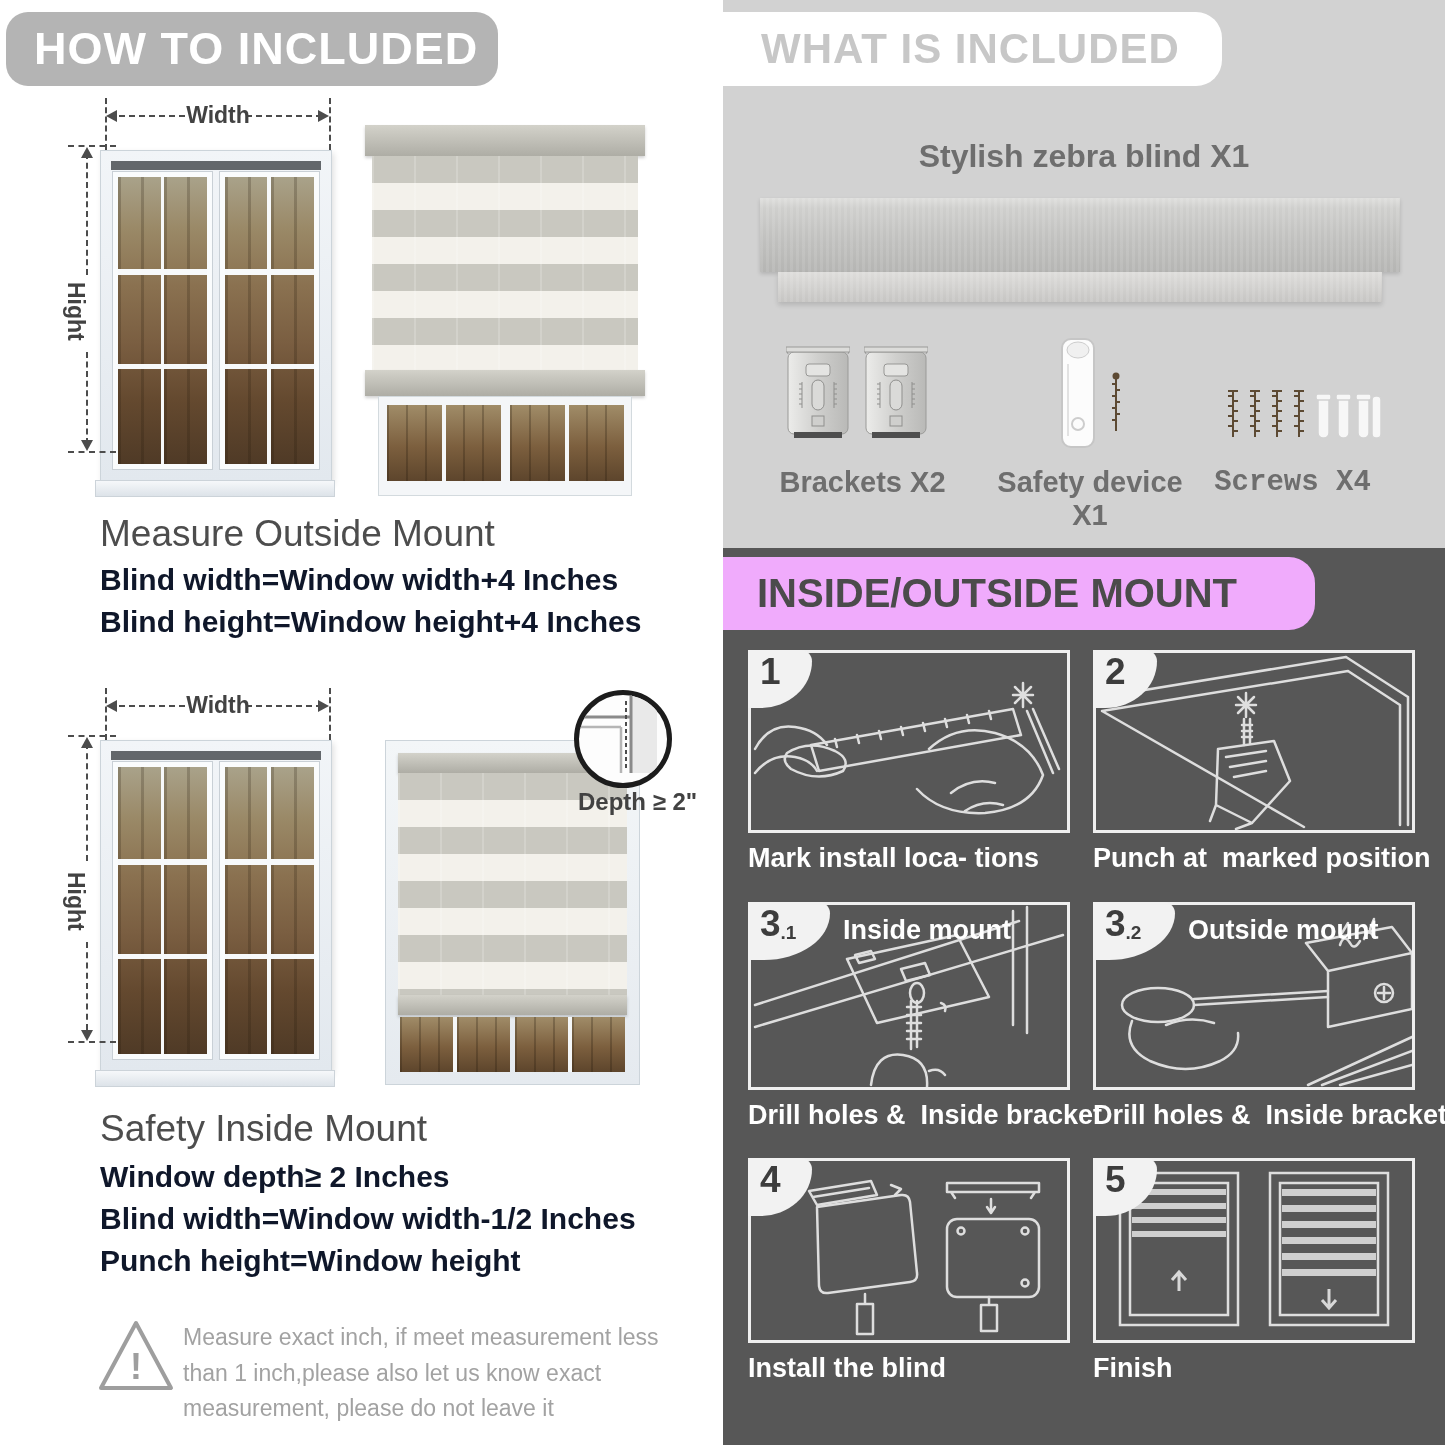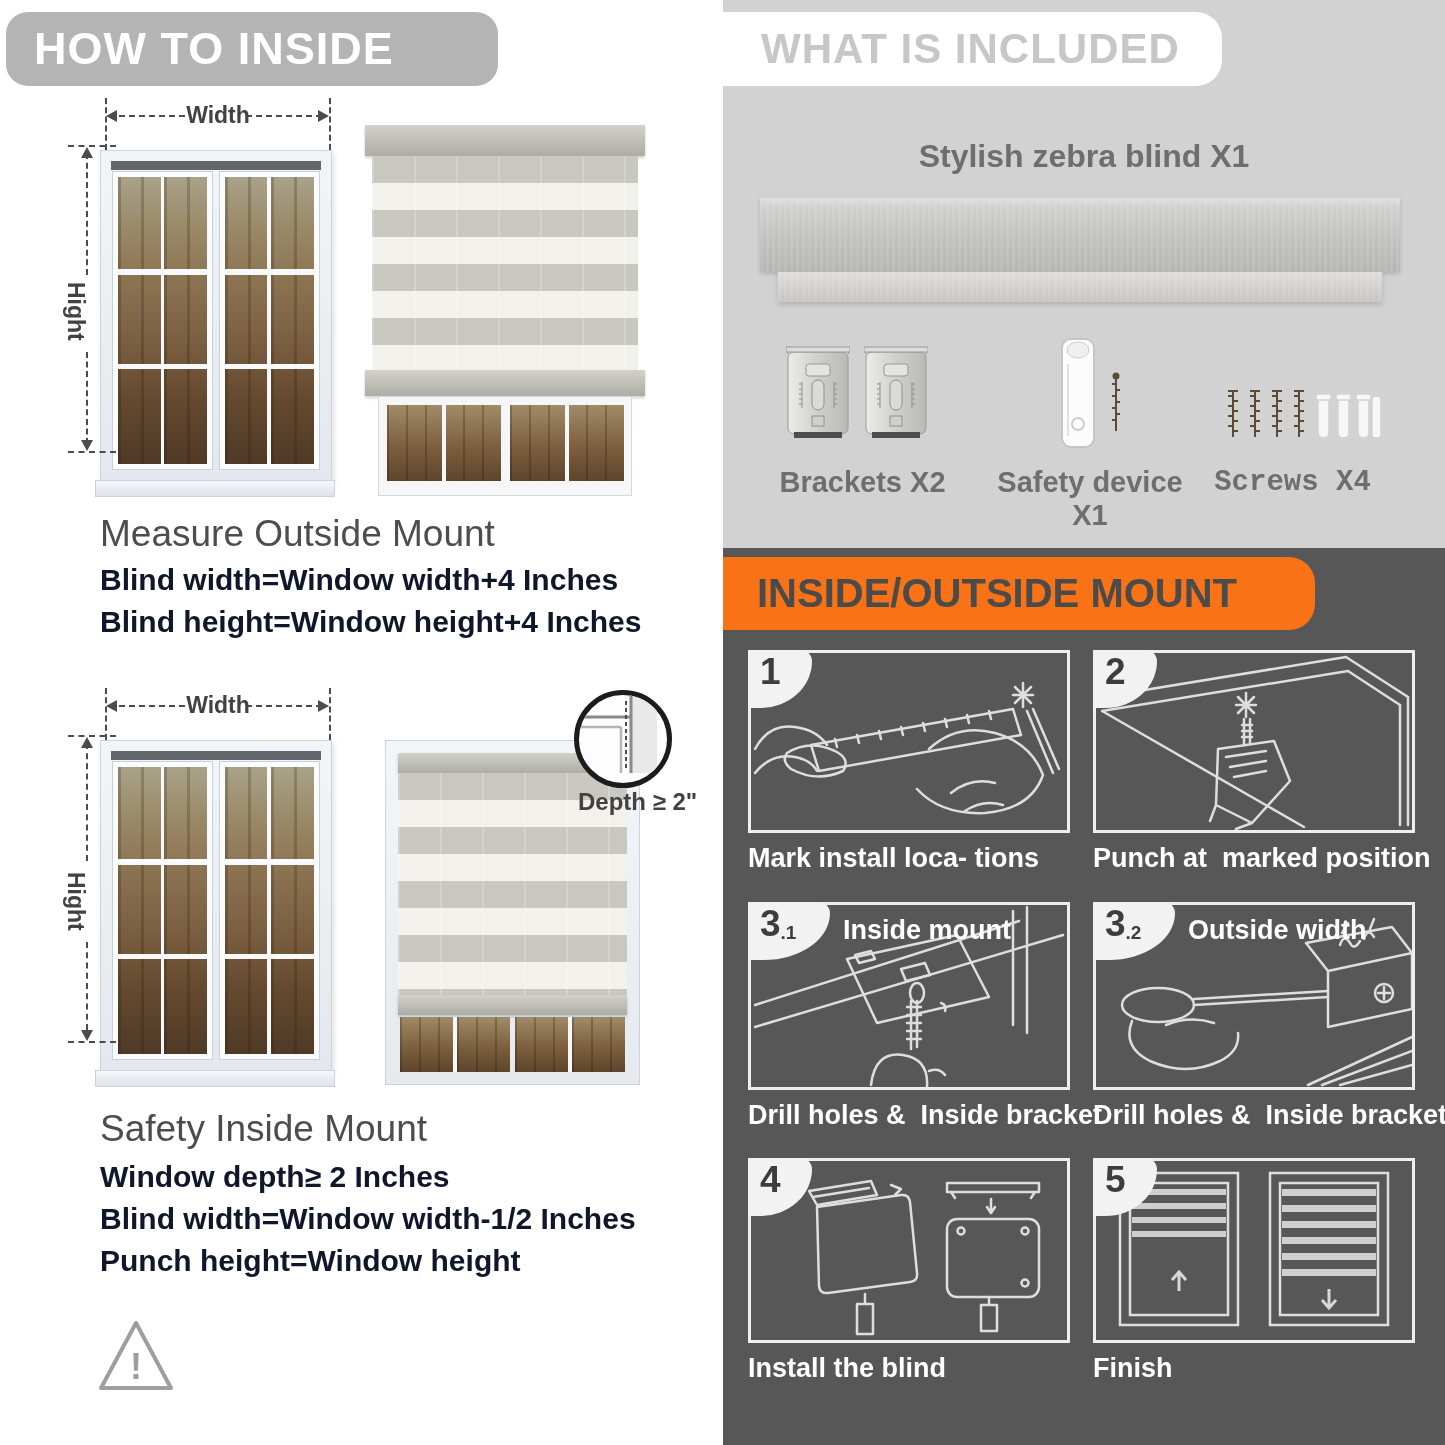--- a/index.html
+++ b/index.html
@@ -6,21 +6,21 @@
   .canvas{position:relative;width:1445px;height:1445px;background:#ffffff;overflow:hidden;
           font-family:"Liberation Sans","DejaVu Sans",sans-serif;}
   .abs{position:absolute;}
   
   .banner-left{left:6px;top:12px;width:492px;height:74px;background:#b4b4b4;border-radius:22px;
                color:#ffffff;font-size:45px;font-weight:bold;line-height:74px;padding-left:28px;
                letter-spacing:1px;box-sizing:border-box;}
   .banner-included{left:723px;top:12px;width:499px;height:74px;background:#ffffff;
                border-radius:0 26px 26px 0;color:#c7c7c7;font-size:42px;font-weight:bold;
                line-height:74px;padding-left:38px;letter-spacing:1px;box-sizing:border-box;}
-  .banner-mount{left:723px;top:557px;width:592px;height:73px;background:#f97316;
+  .banner-mount{left:723px;top:557px;width:592px;height:73px;background:#f0abfc;
                border-radius:0 26px 26px 0;color:#4b4b4b;font-size:40px;font-weight:bold;
                line-height:73px;padding-left:34px;box-sizing:border-box;}
   
   .right-top{left:723px;top:0;width:722px;height:548px;background:#d2d2d2;}
   .right-bottom{left:723px;top:548px;width:722px;height:897px;background:#575757;}
   
   .h-title{font-size:37px;font-weight:normal;color:#4d4d4d;}
   .h-rule{font-size:30px;font-weight:bold;color:#0f172a;white-space:pre;}
   .meas-label{font-size:23px;font-weight:bold;color:#424242;}
   .warn-text{font-size:23px;color:#a2a2a2;line-height:1.55;}
@@ -83,21 +83,21 @@
   .lineart{stroke:#dedede;stroke-width:2.5;fill:none;stroke-linecap:round;stroke-linejoin:round;}
 </style>
 </head>
 <body>
 
 <div class="canvas">
 
   <div class="abs right-top"></div>
   <div class="abs right-bottom"></div>
 
-  <div class="abs banner-left"><span>HOW TO INSIDE</span></div>
+  <div class="abs banner-left"><span>HOW TO INCLUDED</span></div>
 
   <div class="window" style="left:100px;top:150px;">
     <div class="win-head"></div>
     <div class="sash sash-l"></div>
     <div class="sash sash-r"></div>
   </div>
   <div class="sill" style="left:95px;top:480px;width:240px;"></div>
 
   <div class="dashV" style="left:105px;top:98px;height:52px;"></div>
   <div class="dashV" style="left:329px;top:98px;height:52px;"></div>
@@ -175,20 +175,21 @@
 
   <div class="abs h-title" style="left:100px;top:1108px;">Safety Inside Mount</div>
   <div class="abs h-rule" style="left:100px;top:1160px;">Window depth≥ 2 Inches</div>
   <div class="abs h-rule" style="left:100px;top:1202px;">Blind width=Window width-1/2 Inches</div>
   <div class="abs h-rule" style="left:100px;top:1244px;">Punch height=Window height</div>
 
   <svg class="abs" style="left:95px;top:1316px;" width="82" height="80" viewBox="0 0 82 80">
     <path d="M41 7 L76 72 L6 72 Z" fill="none" stroke="#9e9e9e" stroke-width="4" stroke-linejoin="round"></path>
     <text x="41" y="63" text-anchor="middle" font-size="36" font-weight="bold" fill="#9e9e9e">!</text>
   </svg>
+  <div class="abs warn-text" style="left:183px;top:1320px;width:478px;">Measure exact inch, if meet measurement less than 1 inch,please also let us know exact measurement, please do not leave it</div>
 
   <div class="abs banner-included"><span>WHAT IS INCLUDED</span></div>
 
   <div class="abs included-title">Stylish zebra blind X1</div>
 
   <div class="abs metal-bar-1"></div>
   <div class="abs metal-bar-2"></div>
 
   <svg class="abs" style="left:786px;top:344px;" width="64" height="98" viewBox="0 0 64 98">
     <defs>
@@ -317,21 +318,21 @@
       <path d="M244,40 q4,-12 10,-2 q4,8 10,-2 M268,34 q4,-12 10,-2 M246,28 l6,-10 M274,24 l4,-10"></path>
       <path d="M98,94 L232,86 M98,100 L232,92"></path>
       <ellipse cx="62" cy="100" rx="36" ry="17"></ellipse>
       <path d="M36,116 q-10,26 18,40 q36,16 70,0 q20,-10 18,-28 M70,120 q24,-10 48,-2"></path>
       <path d="M212,180 L316,132 M226,180 L316,146 M244,180 L316,160"></path>
     </svg>
     <div class="badge badge-wide">
       <span class="badge-big">3</span>
         <span class="badge-sub">.2</span>
     </div>
-    <div class="panel-title">Outside width</div>
+    <div class="panel-title">Outside mount</div>
   </div>
   <div class="caption" style="left:1093px;top:1100px;">Drill holes &amp;  Inside bracket</div>
 
   <div class="panel" style="left:748px;top:1158px;height:185px;">
     <svg class="art lineart" viewBox="0 0 316 179" preserveAspectRatio="none">
       <path d="M58,30 L120,20 L126,34 L66,44 Z M62,36 l56,-9"></path>
       <path d="M66,46 L150,34 Q158,33 159,41 L166,112 Q167,120 159,121 L77,132 Q69,133 68,125 Z"></path>
       <path d="M140,24 l10,4 -6,6"></path>
       <path d="M114,133 v10 M106,143 h16 v30 h-16 Z"></path>
       <path d="M196,22 h92 v9 h-92 Z M200,31 l4,6 M284,31 l-4,6"></path>

